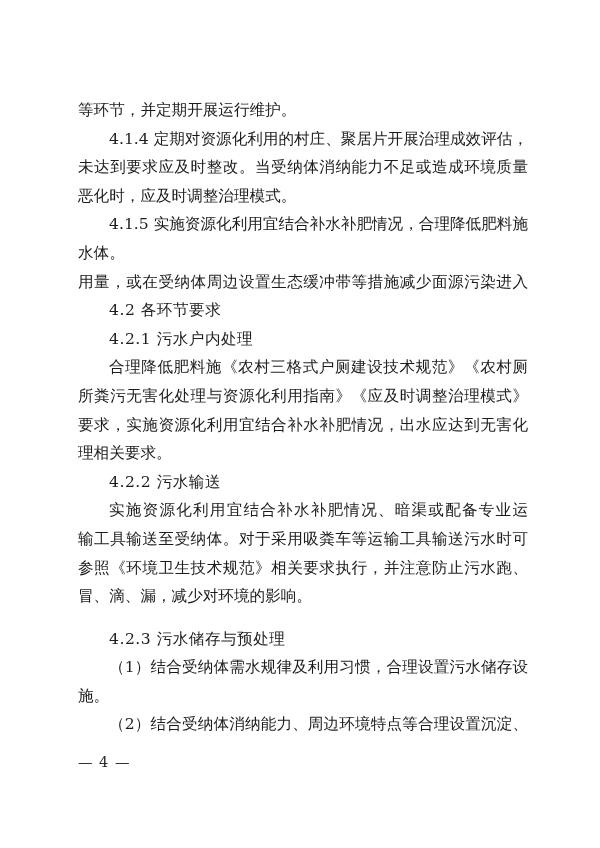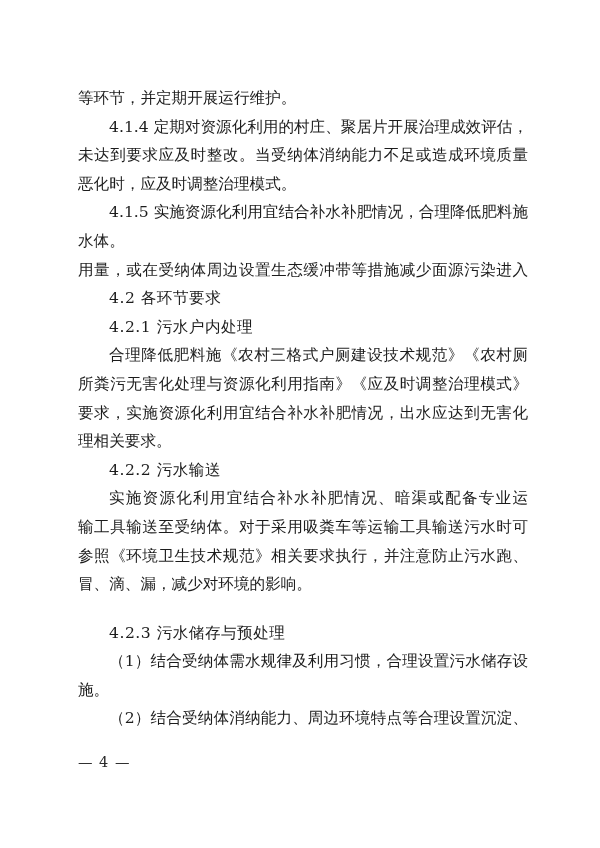--- a/index.html
+++ b/index.html
@@ -12,21 +12,21 @@
     width: 600px;
     height: 848px;
     background: #ffffff;
     overflow: hidden;
     font-family: "DejaVu Serif", "Liberation Serif", serif;
     color: #1c1c1c;
   }
   .content {
     position: absolute;
     left: 78px;
-    top: 84px;
+    top: 96px;
     width: 450px;
   }
   .line {
     font-size: 15.6px;
     line-height: 28.6px;
     height: 28.6px;
     overflow: hidden;
     white-space: nowrap;
     text-align: left;
   }
@@ -39,21 +39,21 @@
   .line.indent {
     padding-left: 31px;
   }
   .line.j.indent {
     width: 419px;
   }
   .line.heading {
     letter-spacing: 0.5px;
   }
   .line.gap {
-    margin-top: 20px;
+    margin-top: 14px;
   }
   .footer {
     position: absolute;
     left: 78px;
     top: 752px;
     font-size: 14.5px;
     line-height: 20px;
     letter-spacing: 1px;
     color: #2a2a2a;
   }

